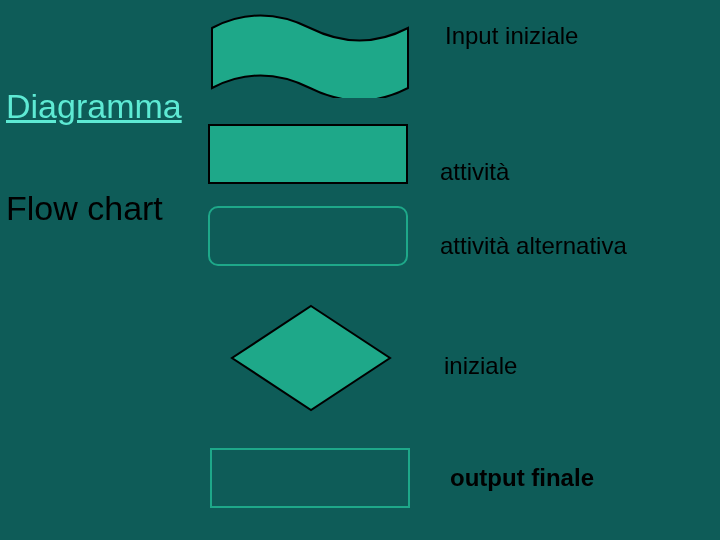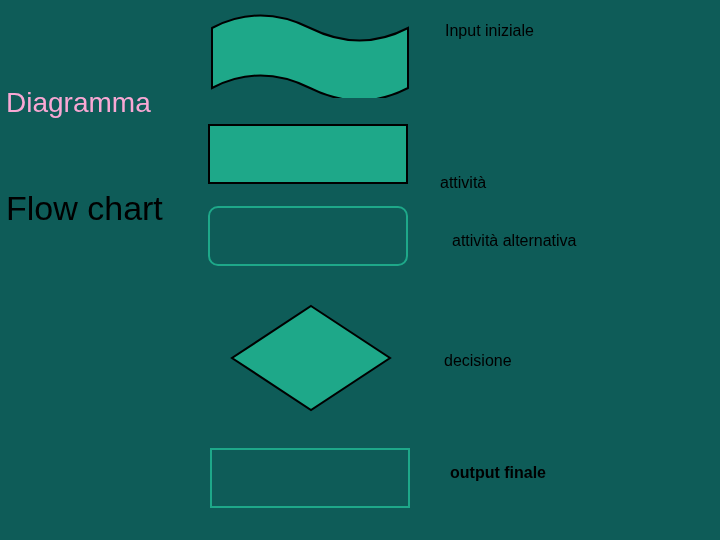--- a/index.html
+++ b/index.html
@@ -8,40 +8,41 @@
       height: 540px;
       background: #0e5c58;
       font-family: "Comic Sans MS", "Segoe UI", sans-serif;
       position: relative;
       overflow: hidden;
     }
     .title {
       position: absolute;
       left: 6px;
       top: 86px;
-      color: #f9a8d4;
-      font-size: 28px;
+      color: #5eead4;
+      font-size: 34px;
       line-height: 1.2;
+      text-decoration: underline;
     }
     .subtitle {
       position: absolute;
       left: 6px;
       top: 188px;
       color: #000;
       font-size: 34px;
       line-height: 1.2;
       text-align: center;
     }
     .shape {
       position: absolute;
     }
     .label {
       position: absolute;
       color: #000;
-      font-size: 16px;
+      font-size: 24px;
       font-family: "Comic Sans MS", sans-serif;
     }
     .flag svg { display: block; }
     .rect-filled {
       background: #1ea889;
       border: 2px solid #000;
     }
     .rect-outlined {
       border: 2px solid #1ea889;
       border-radius: 10px;
@@ -66,26 +67,26 @@
 <div class="subtitle">Flow chart</div>
 
 <div class="shape flag" style="left:210px; top:8px;">
   <svg width="200" height="90" viewBox="0 0 200 90">
     <path d="M 2 20 Q 50 -5 100 20 Q 150 45 198 20 L 198 80 Q 150 105 100 80 Q 50 55 2 80 Z" fill="#1ea889" stroke="#000" stroke-width="2"></path>
   </svg>
 </div>
 <div class="label" style="left:445px; top:22px;">Input iniziale</div>
 
 <div class="shape rect-filled" style="left:208px; top:124px; width:200px; height:60px;"></div>
-<div class="label" style="left:440px; top:158px;margin-top:16px;">attività</div>
+<div class="label" style="left:440px; top:158px;">attività</div>
 
 <div class="shape rect-outlined" style="left:208px; top:206px; width:200px; height:60px;"></div>
-<div class="label" style="left:440px; top:232px;margin-left:12px;">attività alternativa</div>
+<div class="label" style="left:440px; top:232px;">attività alternativa</div>
 
 <div class="shape diamond" style="left:226px; top:300px; width:170px; height:116px;">
   <svg width="170" height="116" viewBox="0 0 170 116">
     <polygon points="85,6 164,58 85,110 6,58" fill="#1ea889" stroke="#000" stroke-width="2"></polygon>
   </svg>
 </div>
-<div class="label" style="left:444px; top:352px;">decisione</div>
+<div class="label" style="left:444px; top:352px;">iniziale</div>
 
 <div class="shape output-rect" style="left:210px; top:448px; width:200px; height:60px;"></div>
 <div class="label" style="left:450px; top:464px;font-weight:bold;">output finale</div>
 
 </body></html>

